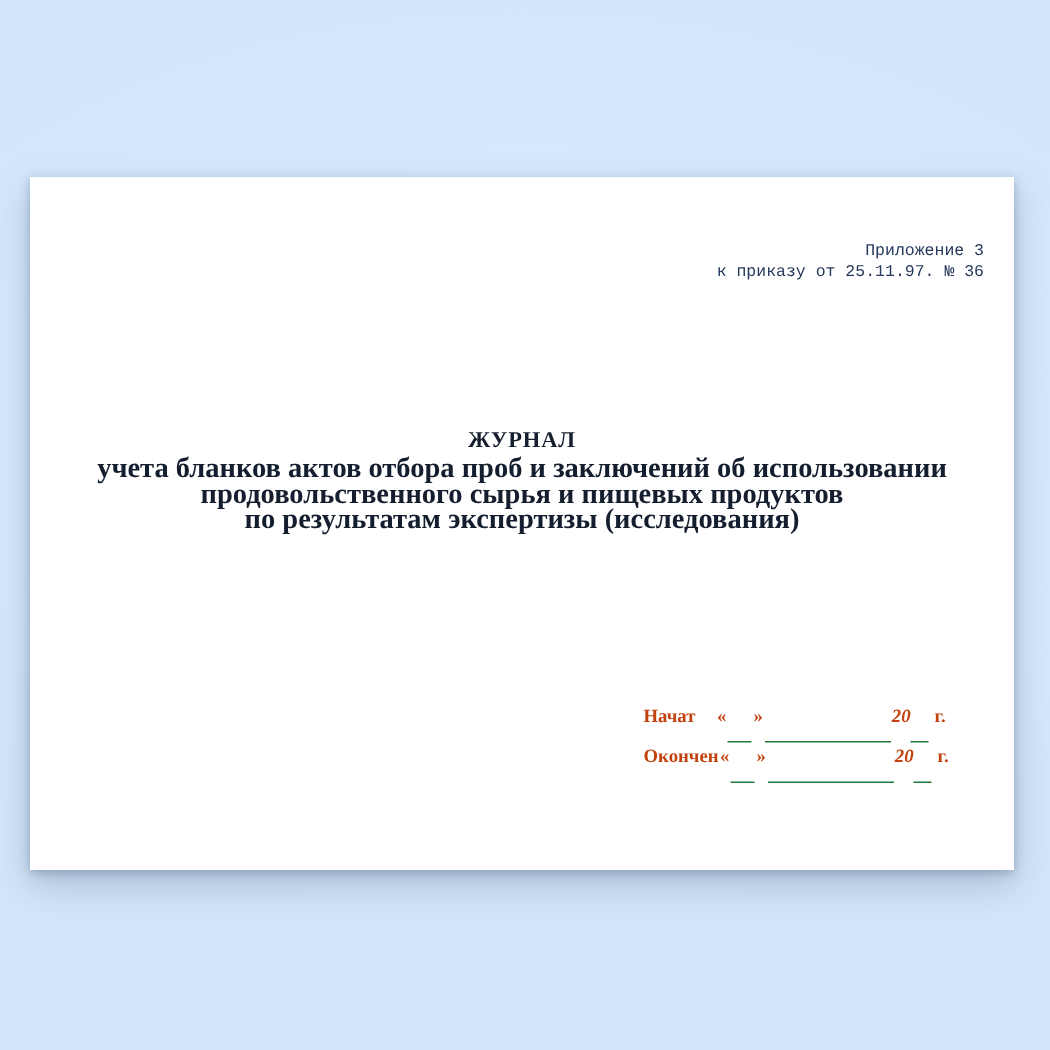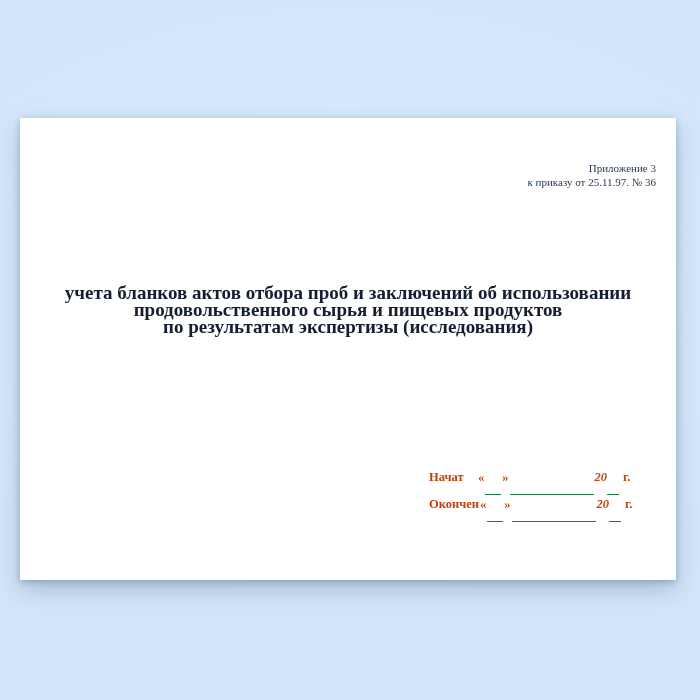--- a/index.html
+++ b/index.html
@@ -20,20 +20,21 @@
     background: #ffffff;
     box-shadow: 0 2px 6px rgba(98,118,143,0.45), 0 10px 22px rgba(110,132,160,0.40);
   }
   .corner-note {
     position: absolute;
     top: 44px; right: 20px;
     text-align: right;
     font-size: 11px;
     line-height: 13.5px;
     color: #263a5c;
+    font-family: Liberation Mono, monospace;
   }
   .org-block {
     position: absolute;
     left: 52px; top: 81px;
     width: 198px;
   }
   .org-dash-line {
     height: 13px;
     border-bottom: 2px dashed #3a4045;
   }
@@ -96,20 +97,21 @@
 <div class="scene">
   <div class="page">
 
     <div class="corner-note">
       <div>Приложение 3</div>
       <div>к приказу от 25.11.97. № 36</div>
     </div>
 
 
     <div class="title-block">
+      <div class="title-main">ЖУРНАЛ</div>
       <div class="title-line">учета бланков актов отбора проб и заключений об использовании</div>
       <div class="title-line">продовольственного сырья и пищевых продуктов</div>
       <div class="title-line">по результатам экспертизы (исследования)</div>
     </div>
 
     <div class="dates">
       <div class="date-row">
         <span class="date-label">Начат</span>
         <span class="q">«</span>
         <span class="u u-sm"></span>

